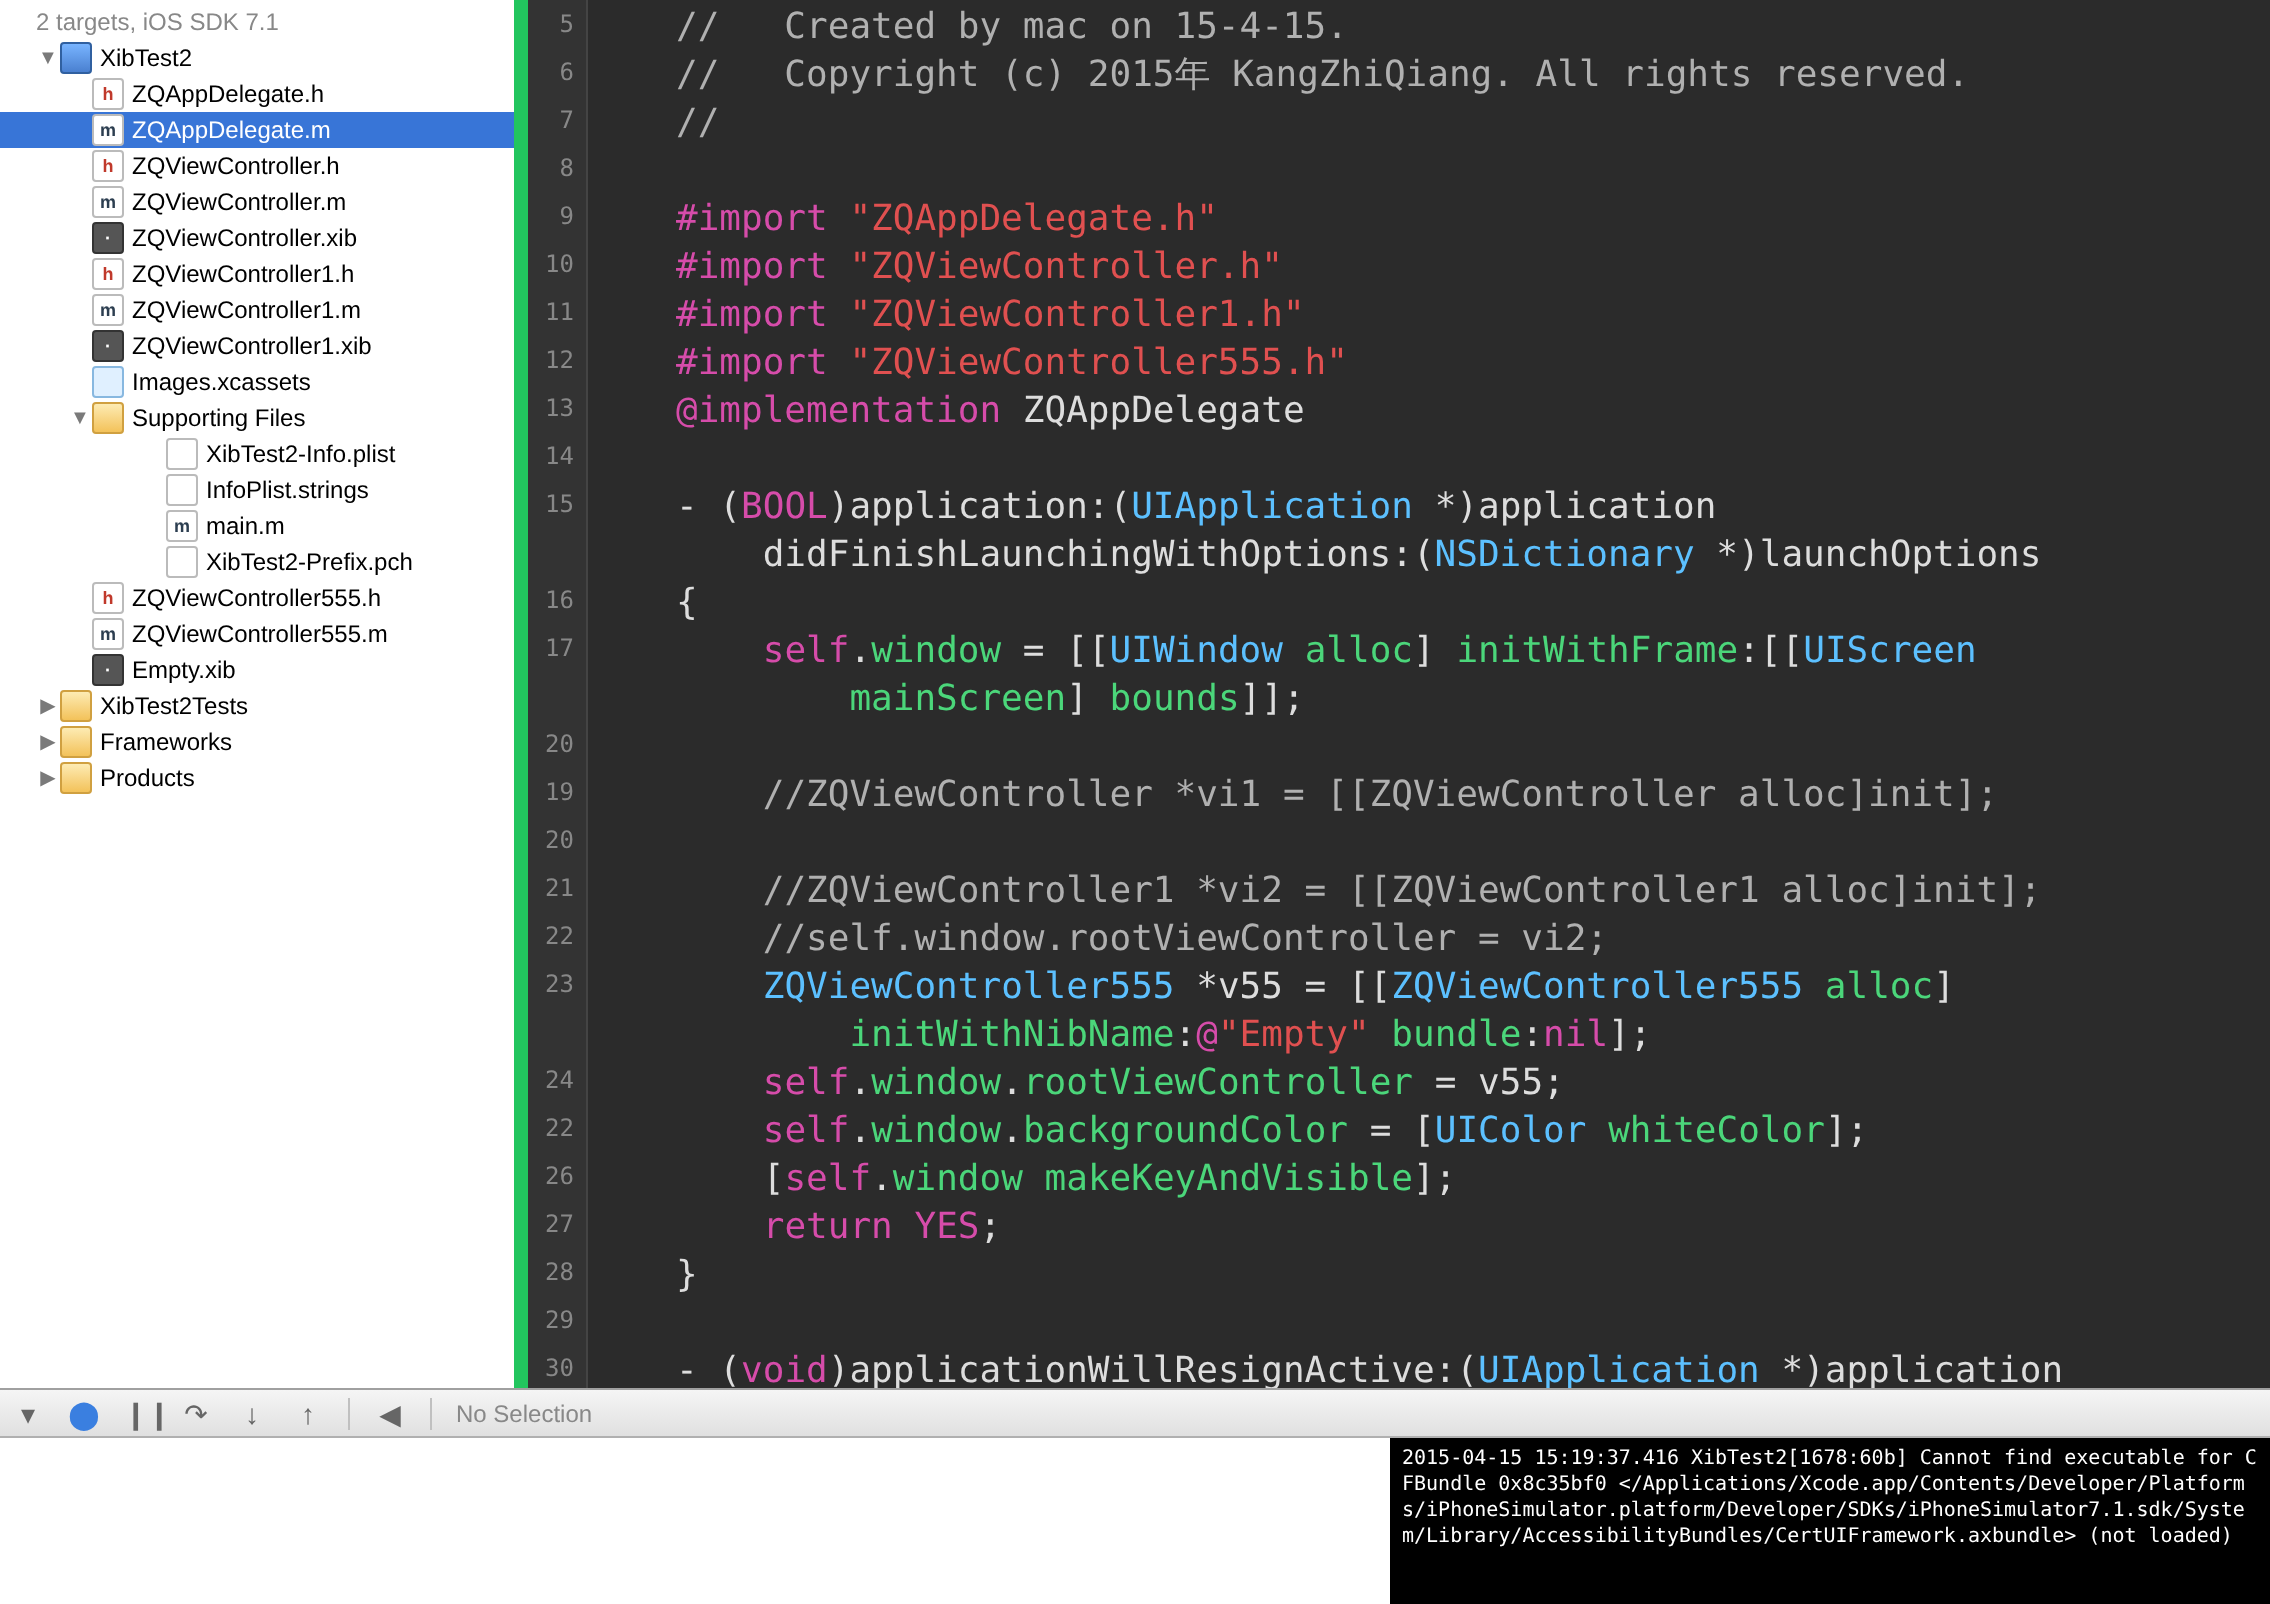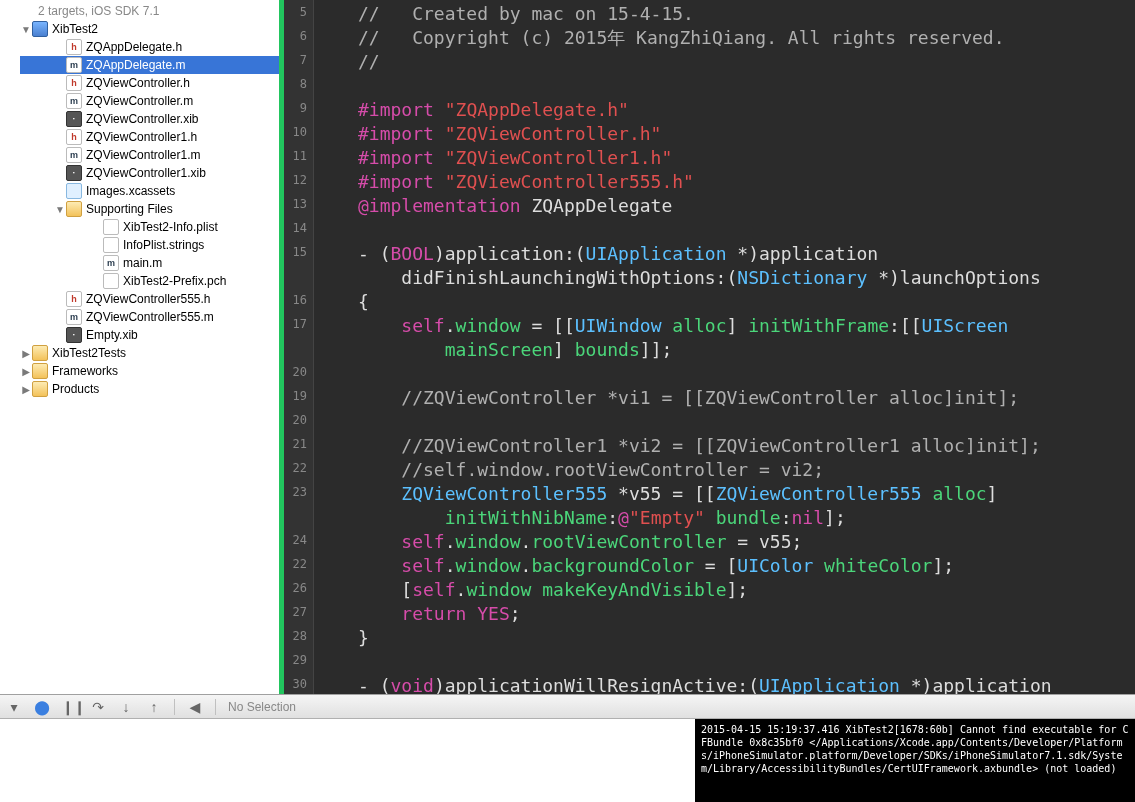--- a/index.html
+++ b/index.html
@@ -1,35 +1,35 @@
 <!DOCTYPE html>
 <html><head>
 <meta charset="utf-8">
 <style>
 * { margin:0; padding:0; box-sizing:border-box; }
 body { font-family: "Lucida Grande", Helvetica, Arial, sans-serif; font-size:12px; background:#fff; overflow:hidden; width:1135px; height:802px; }
 .container { display:flex; height:694px; }
-.sidebar { width:264px; background:#fff; border-right:5px solid #22c55e; overflow:auto; padding-top:2px;margin-left:20px; }
+.sidebar { width:264px; background:#fff; border-right:7px solid #22c55e; overflow:auto; padding-top:2px; }
 .editor-area { flex:1; background:#2b2b2b; display:flex; flex-direction:column; }
 .tree-row { display:flex; align-items:center; height:18px; padding-right:4px; white-space:nowrap; cursor:default; }
 .tree-row.selected { background:#3875d7; color:#fff; }
 .tree-row .disc { width:12px; text-align:center; color:#7a7a7a; font-size:10px; }
 .tree-row .disc.open::before { content:"▼"; }
 .tree-row .disc.closed::before { content:"▶"; }
 .tree-row .disc.none::before { content:""; }
 .file-icon { width:16px; height:16px; margin-right:4px; display:flex; align-items:center; justify-content:center; font-size:9px; font-weight:bold; border-radius:2px; }
 .ico-folder { background:linear-gradient(#fdebb3,#f3c25a); border:1px solid #d0a040; }
 .ico-h { background:#fff; border:1px solid #bbb; color:#c0392b; }
 .ico-m { background:#fff; border:1px solid #bbb; color:#2c3e50; }
 .ico-xib { background:#555; border:1px solid #333; color:#fff; }
 .ico-assets { background:#e0f0ff; border:1px solid #88b8e0; }
 .ico-plist { background:#fff; border:1px solid #bbb; }
 .ico-strings { background:#fff; border:1px solid #bbb; }
 .ico-blue { background:linear-gradient(#78b4ff,#4a80d0); border:1px solid #3060a0; }
-.ind-0{padding-left:6px}.ind-1{}.ind-2{padding-left:34px}.ind-3{padding-left:71px}
+.ind-0{padding-left:6px}.ind-1{padding-left:18px}.ind-2{padding-left:34px}.ind-3{padding-left:71px}
 .gutter { width:30px; background:#333; border-right:1px solid #444; color:#888; font-family:Menlo,Monaco,monospace; font-size:12px; text-align:right; padding-right:6px; }
 .code-wrap { flex:1; display:flex; overflow:hidden; }
 .code { flex:1; font-family:Menlo,Monaco,monospace; font-size:18px; line-height:24px; color:#ddd; padding:2px 4px; overflow:hidden;margin-left:40px; }
 .code .line { white-space:pre; }
 .gutter .gl { height:24px; line-height:24px; }
 .gutter .gl.wrap { height:48px; }
 .tok-comment{color:#b0b0b0}.tok-keyword{color:#d64caa}.tok-string{color:#e05050}.tok-type{color:#5cc0ff}.tok-msg{color:#4bd67a}.tok-self{color:#d64caa}.tok-prop{color:#4bd67a}.tok-const{color:#d64caa}
 .debug-area { height:108px; display:flex; flex-direction:column; border-top:1px solid #a0a0a0; }
 .debug-toolbar { height:24px; background:linear-gradient(#f5f5f5,#e0e0e0); border-bottom:1px solid #b0b0b0; display:flex; align-items:center; padding:0 6px; gap:12px; color:#555; font-size:14px; }
 .debug-toolbar .sep { width:1px; height:16px; background:#c0c0c0; }

